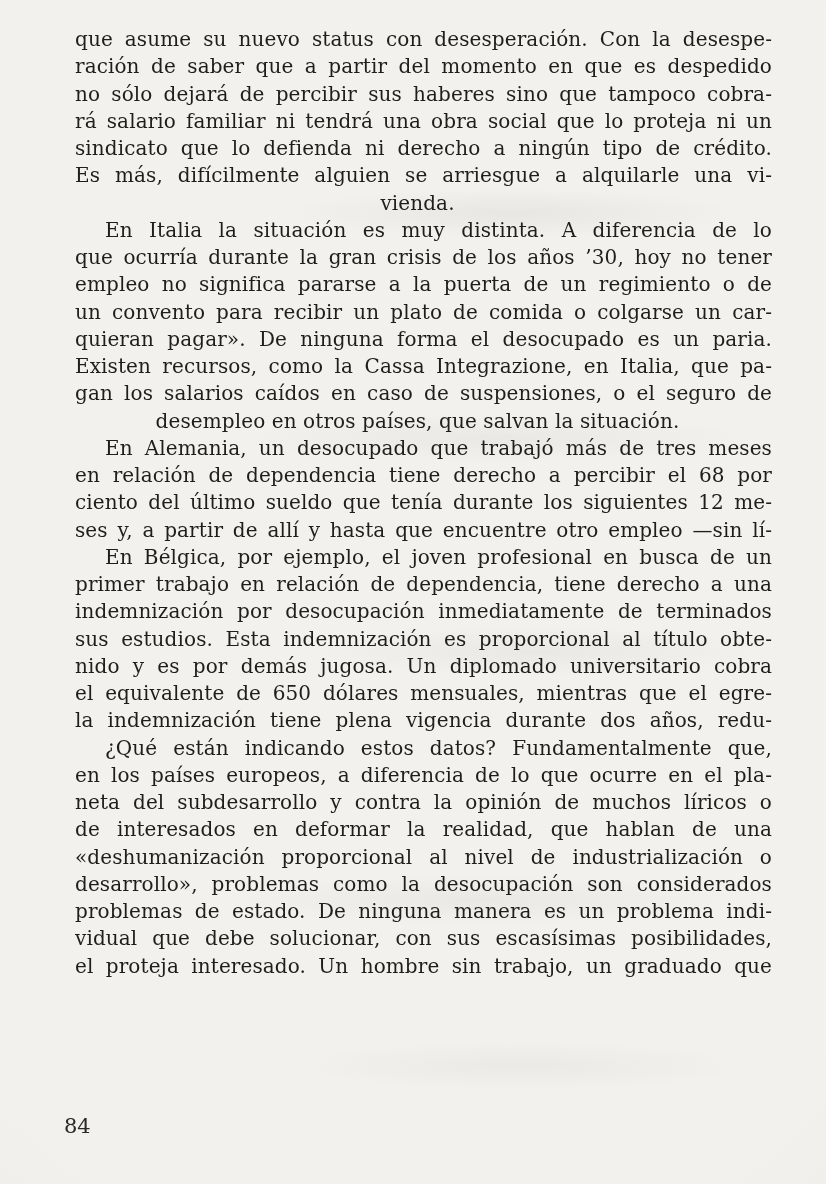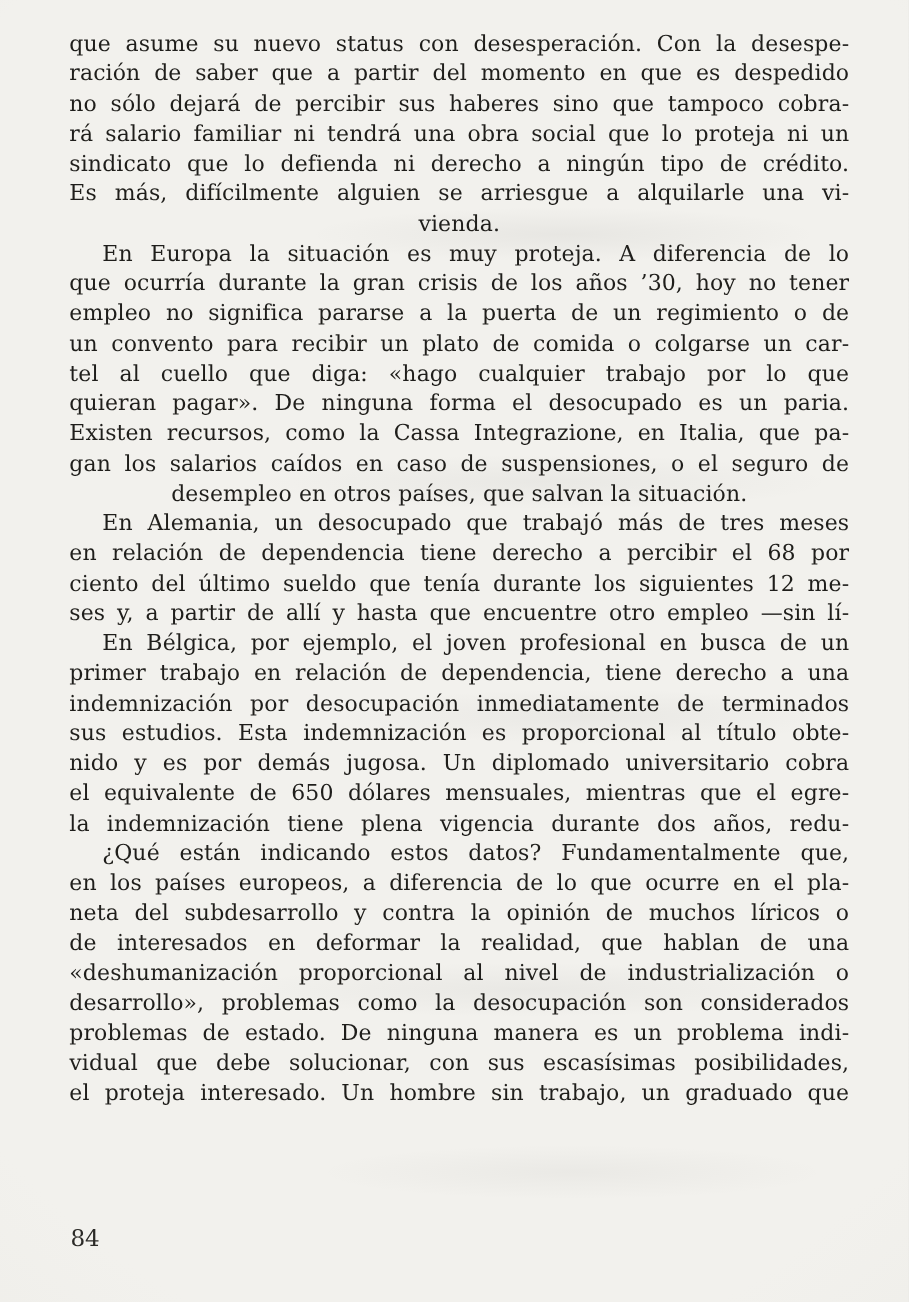--- a/index.html
+++ b/index.html
@@ -44,20 +44,21 @@
   }
   .line {
     height: 27.25px;
     text-align: justify;
     text-align-last: justify;
     white-space: nowrap;
   }
   .line.just {
     white-space: normal;
     overflow: hidden;
+    margin-left: 12px;
   }
   .line.indent {
     text-indent: 30px;
   }
   .line.last {
     text-align: center;
     text-align-last: auto;
     white-space: normal;
   }
   .page-number {
@@ -74,25 +75,24 @@
 <div class="page">
   <div class="scan-texture"></div>
   <div class="text-block">
       <div class="line just">que asume su nuevo status con desesperación. Con la desespe-</div>
       <div class="line just">ración de saber que a partir del momento en que es despedido</div>
       <div class="line just">no sólo dejará de percibir sus haberes sino que tampoco cobra-</div>
       <div class="line just">rá salario familiar ni tendrá una obra social que lo proteja ni un</div>
       <div class="line just">sindicato que lo defienda ni derecho a ningún tipo de crédito.</div>
       <div class="line just">Es más, difícilmente alguien se arriesgue a alquilarle una vi-</div>
       <div class="line last">vienda.</div>
-      <div class="line just indent">En Europa la situación es muy proteja. A diferencia de lo</div>
+      <div class="line just indent">En Italia la situación es muy distinta. A diferencia de lo</div>
       <div class="line just">que ocurría durante la gran crisis de los años ’30, hoy no tener</div>
       <div class="line just">empleo no significa pararse a la puerta de un regimiento o de</div>
       <div class="line just">un convento para recibir un plato de comida o colgarse un car-</div>
-      <div class="line just">tel al cuello que diga: «hago cualquier trabajo por lo que</div>
       <div class="line just">quieran pagar». De ninguna forma el desocupado es un paria.</div>
       <div class="line just">Existen recursos, como la Cassa Integrazione, en Italia, que pa-</div>
       <div class="line just">gan los salarios caídos en caso de suspensiones, o el seguro de</div>
       <div class="line last">desempleo en otros países, que salvan la situación.</div>
       <div class="line just indent">En Alemania, un desocupado que trabajó más de tres meses</div>
       <div class="line just">en relación de dependencia tiene derecho a percibir el 68 por</div>
       <div class="line just">ciento del último sueldo que tenía durante los siguientes 12 me-</div>
       <div class="line just">ses y, a partir de allí y hasta que encuentre otro empleo —sin lí-</div>
       <div class="line just indent">En Bélgica, por ejemplo, el joven profesional en busca de un</div>
       <div class="line just">primer trabajo en relación de dependencia, tiene derecho a una</div>

